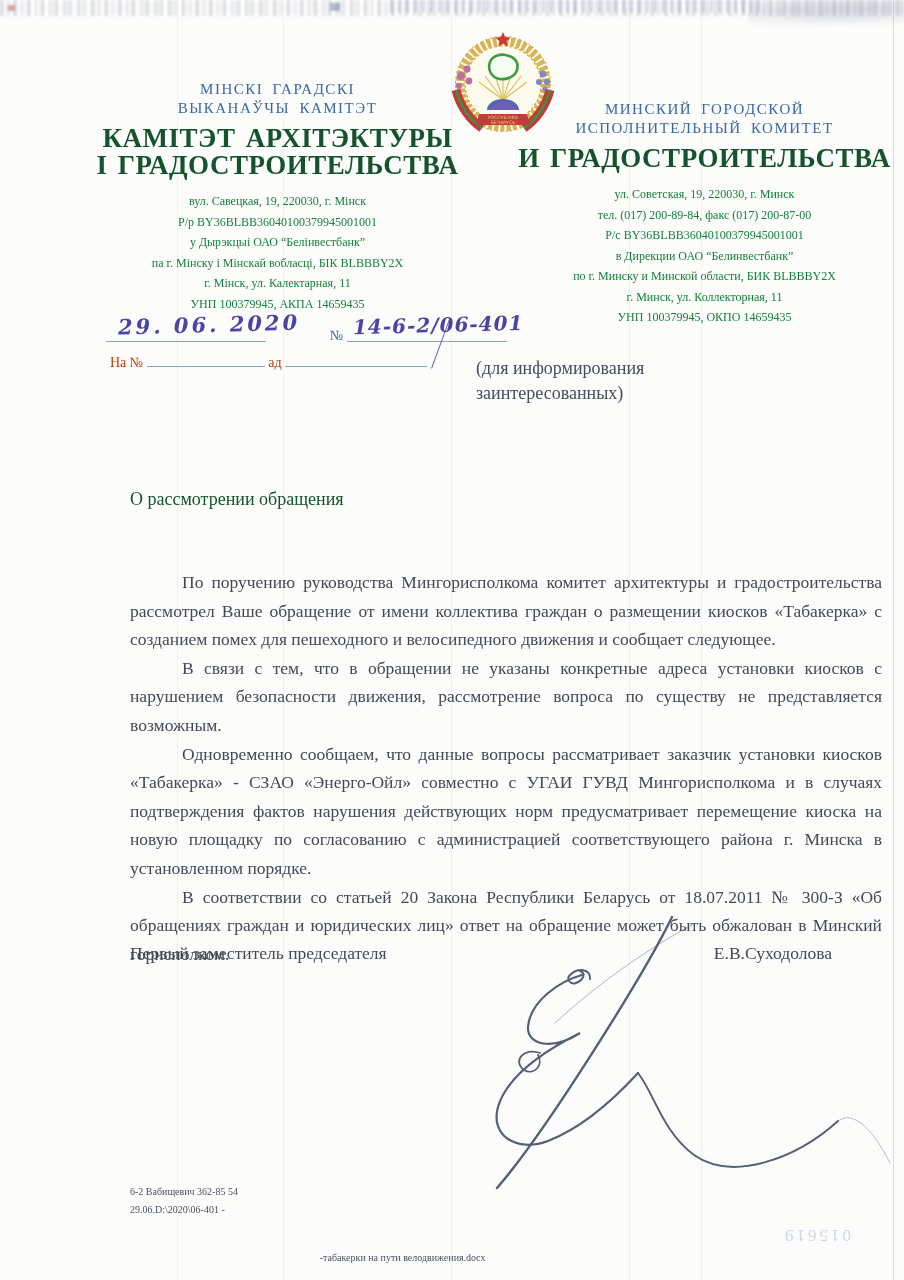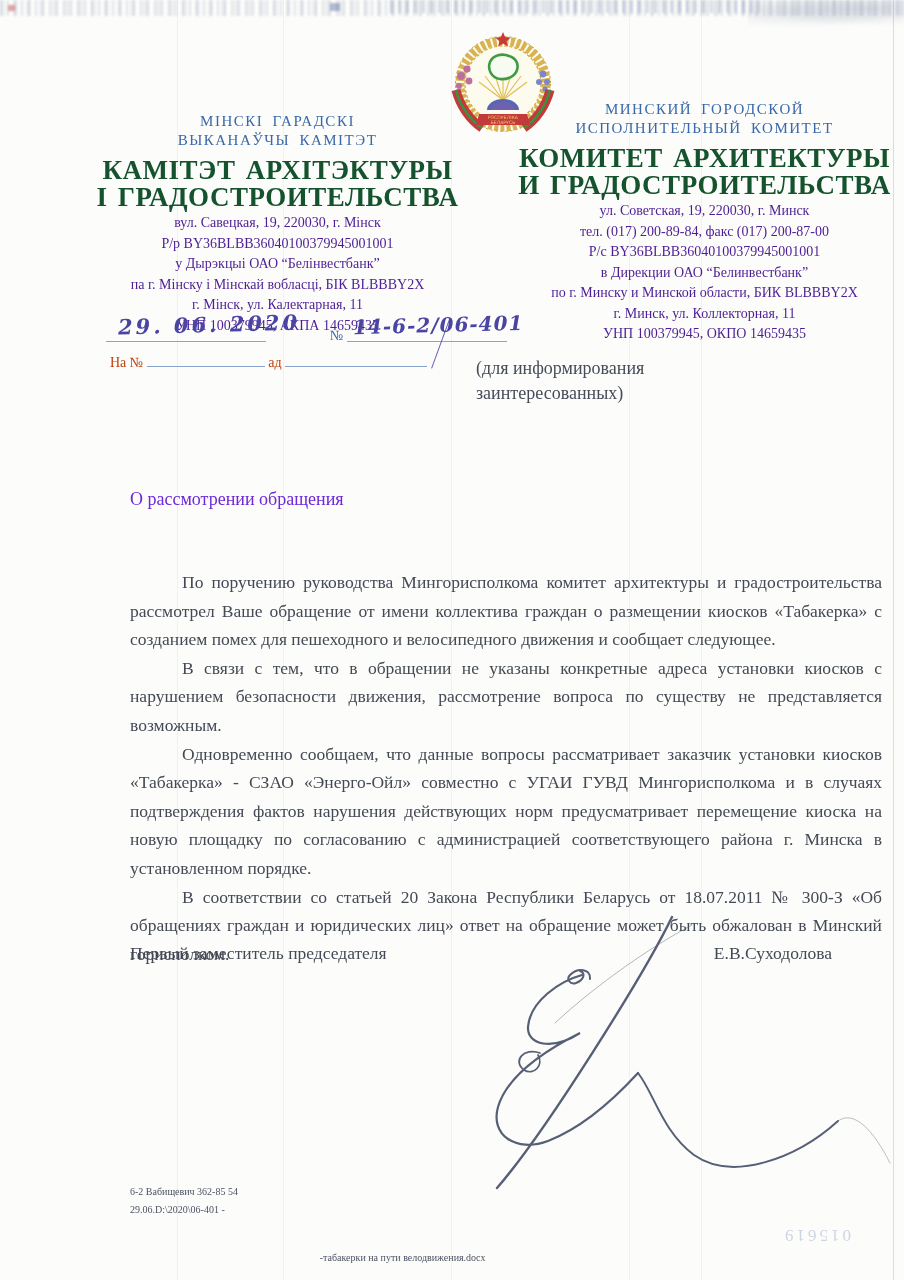--- a/index.html
+++ b/index.html
@@ -29,45 +29,45 @@
       radial-gradient(ellipse at 30% 40%, rgba(150,160,180,.25), rgba(255,255,255,0) 70%),
       radial-gradient(ellipse at 75% 30%, rgba(140,150,175,.3), rgba(255,255,255,0) 65%);
     filter:blur(1px);
   }
   .speck-red { position:absolute; left:8px; top:5px; width:7px; height:6px; background:rgba(200,80,80,.5); filter:blur(1px); }
   .speck-blue { position:absolute; left:330px; top:3px; width:10px; height:8px; background:rgba(70,90,150,.4); filter:blur(1px); }
   .vline { position:absolute; top:0; width:1px; height:1280px; background:rgba(160,175,200,.14); }
   .vline.re { background:rgba(140,155,180,.32); }
   
   .col { position:absolute; text-align:center; color:#3a68a8; }
-  .col-left  { left:95px;  top:112px;  width:365px; }
+  .col-left  { left:95px;  top:80px;  width:365px; }
   .col-right { left:512px; top:100px; width:385px; }
   .org-small { font-size:15px; line-height:19px; letter-spacing:1.5px; font-weight:400; word-spacing:4px; }
   .org-big   { font-size:27px; line-height:27px; font-weight:700; letter-spacing:.5px; margin-top:7px; word-spacing:3px; color:#14532d;}
-  .addr      { font-size:14px; line-height:20.5px; margin-top:2px; color:#4c1d95; }
+  .addr      { font-size:12px; line-height:20.5px; margin-top:12px; color:#15803d; }
   
   .emblem { position:absolute; left:446px; top:26px; width:114px; height:120px; }
   
   .hand {
     font-family:"DejaVu Serif", serif; font-style:italic; font-weight:bold;
     color:#4a44a4; transform:rotate(-1.5deg);
   }
   .date-hand { position:absolute; left:118px; top:312px; font-size:21px; letter-spacing:3px; }
   .date-rule { position:absolute; left:106px; top:341px; width:160px; height:1px; background:#86a4cc; }
   .no-label  { position:absolute; left:330px; top:328px; color:#3f6ba6; font-size:14px; }
   .num-hand  { position:absolute; left:353px; top:313px; font-size:20px; letter-spacing:1px; }
   .num-rule  { position:absolute; left:347px; top:341px; width:160px; height:1px; background:#86a4cc; }
   .num-tail  { position:absolute; left:440px; top:318px; width:1px; height:52px; background:#4a44a4;
                transform:rotate(20deg); opacity:.85; }
   .na-row { position:absolute; left:110px; top:353px; font-size:14px; color:#c2410c; white-space:nowrap; }
   .na-row .rule { display:inline-block; border-bottom:1px solid #86a4cc; height:14px; }
   .rule-1 { width:118px; } .rule-2 { width:142px; }
   
   .for-note { position:absolute; left:476px; top:356px; font-size:18px; line-height:25px; color:#464c59; }
-  .subject  { position:absolute; left:130px; top:489px; font-size:18px; color:#6d28d9; }
+  .subject  { position:absolute; left:130px; top:489px; font-size:18px; color:#14532d; }
   .body-text {
     position:absolute; left:130px; top:552px; width:752px;
     font-size:17.5px; line-height:28.6px; color:#434955;
     text-align:justify;
     margin-top:16px;
   }
   .body-text p { text-indent:52px; margin:0; }
   
   .sign-row { position:absolute; left:130px; top:943px; width:702px;
               display:flex; justify-content:space-between;
@@ -165,21 +165,20 @@
       <div>УНП 100379945, АКПА 14659435</div>
     </div>
   </div>
 
   <div class="col col-right">
     <div class="org-small">
       <div>МИНСКИЙ  ГОРОДСКОЙ</div>
       <div>ИСПОЛНИТЕЛЬНЫЙ  КОМИТЕТ</div>
     </div>
     <div class="org-big">
-      <div>КОМИТЕТ  АРХИТЕКТУРЫ</div>
       <div>И  ГРАДОСТРОИТЕЛЬСТВА</div>
     </div>
     <div class="addr">
       <div>ул. Советская, 19, 220030, г. Минск</div>
       <div>тел. (017) 200-89-84, факс (017) 200-87-00</div>
       <div>Р/с BY36BLBB36040100379945001001</div>
       <div>в Дирекции ОАО “Белинвестбанк”</div>
       <div>по г. Минску и Минской области, БИК BLBBBY2X</div>
       <div>г. Минск, ул. Коллекторная, 11</div>
       <div>УНП 100379945, ОКПО 14659435</div>

